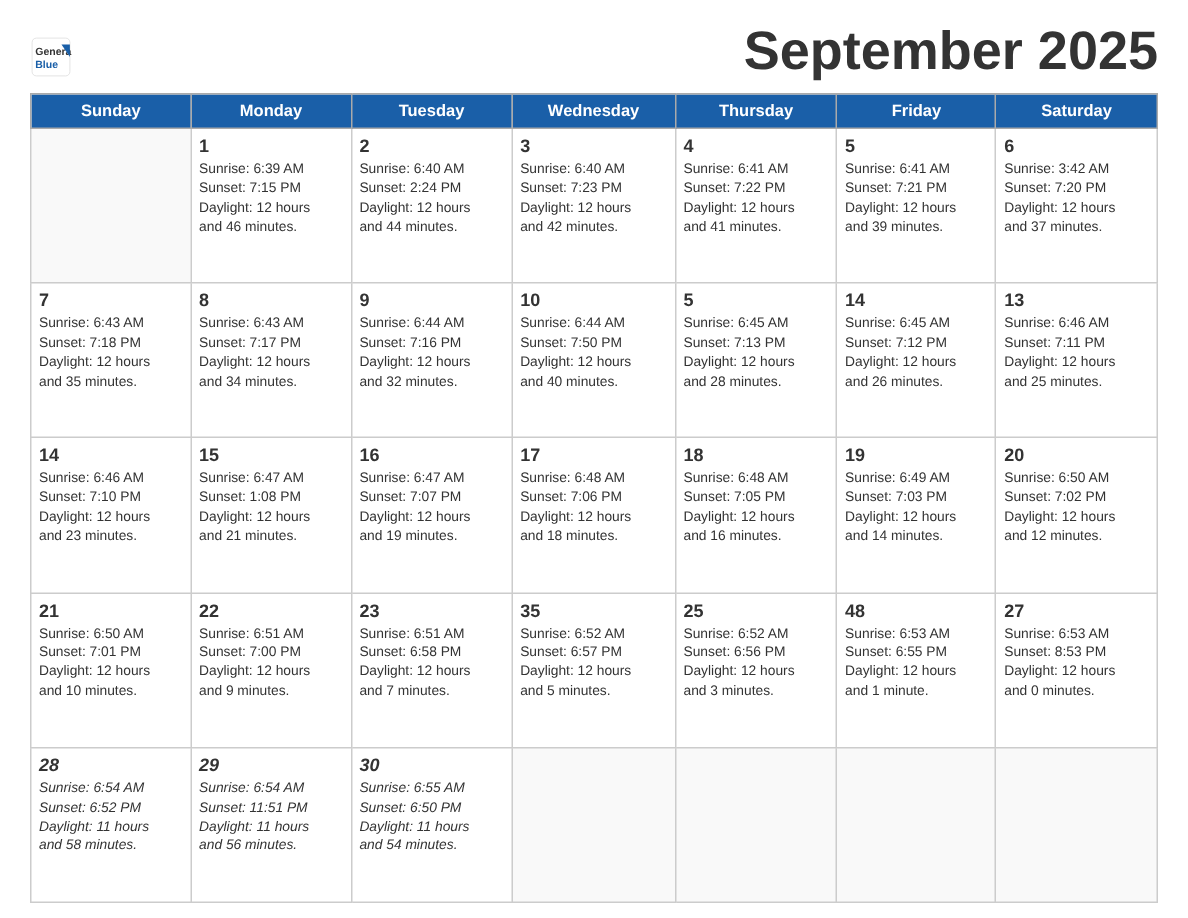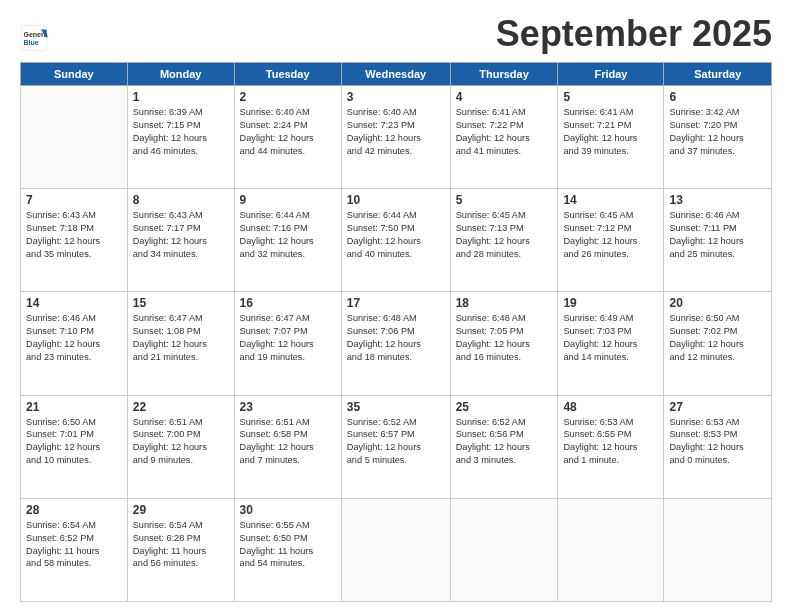--- a/index.html
+++ b/index.html
@@ -79,20 +79,21 @@
     .cell-text {
       font-size: 9.2px;
       line-height: 1.4;
       color: #333;
     }
     .empty-cell {
       background: #f9f9f9;
     }
     tr:last-child td {
       min-height: 60px;
+      font-style: italic;
     }
   </style>
 </head>
 <body>
 
 <div class="page">
   <div class="header">
     <div class="logo">
       <svg class="logo-icon" viewBox="0 0 40 40">
         <rect x="2" y="2" width="36" height="36" rx="4" fill="white" stroke="#ccc" stroke-width="0.5"></rect>
@@ -321,21 +322,21 @@
           <td>
             <span class="day-num">28</span>
             <div class="cell-text">Sunrise: 6:54 AM</div>
             <div class="cell-text">Sunset: 6:52 PM</div>
             <div class="cell-text">Daylight: 11 hours</div>
             <div class="cell-text">and 58 minutes.</div>
           </td>
           <td>
             <span class="day-num">29</span>
             <div class="cell-text">Sunrise: 6:54 AM</div>
-            <div class="cell-text">Sunset: 6:28 PM</div>
+            <div class="cell-text">Sunset: 11:51 PM</div>
             <div class="cell-text">Daylight: 11 hours</div>
             <div class="cell-text">and 56 minutes.</div>
           </td>
           <td>
             <span class="day-num">30</span>
             <div class="cell-text">Sunrise: 6:55 AM</div>
             <div class="cell-text">Sunset: 6:50 PM</div>
             <div class="cell-text">Daylight: 11 hours</div>
             <div class="cell-text">and 54 minutes.</div>
           </td>

